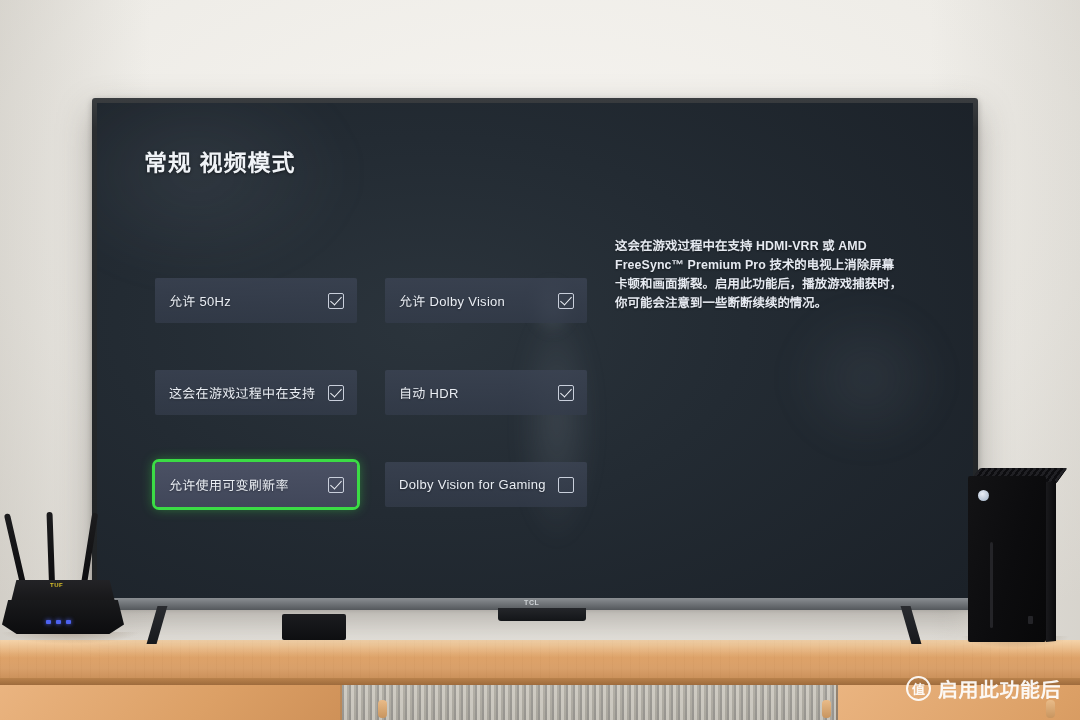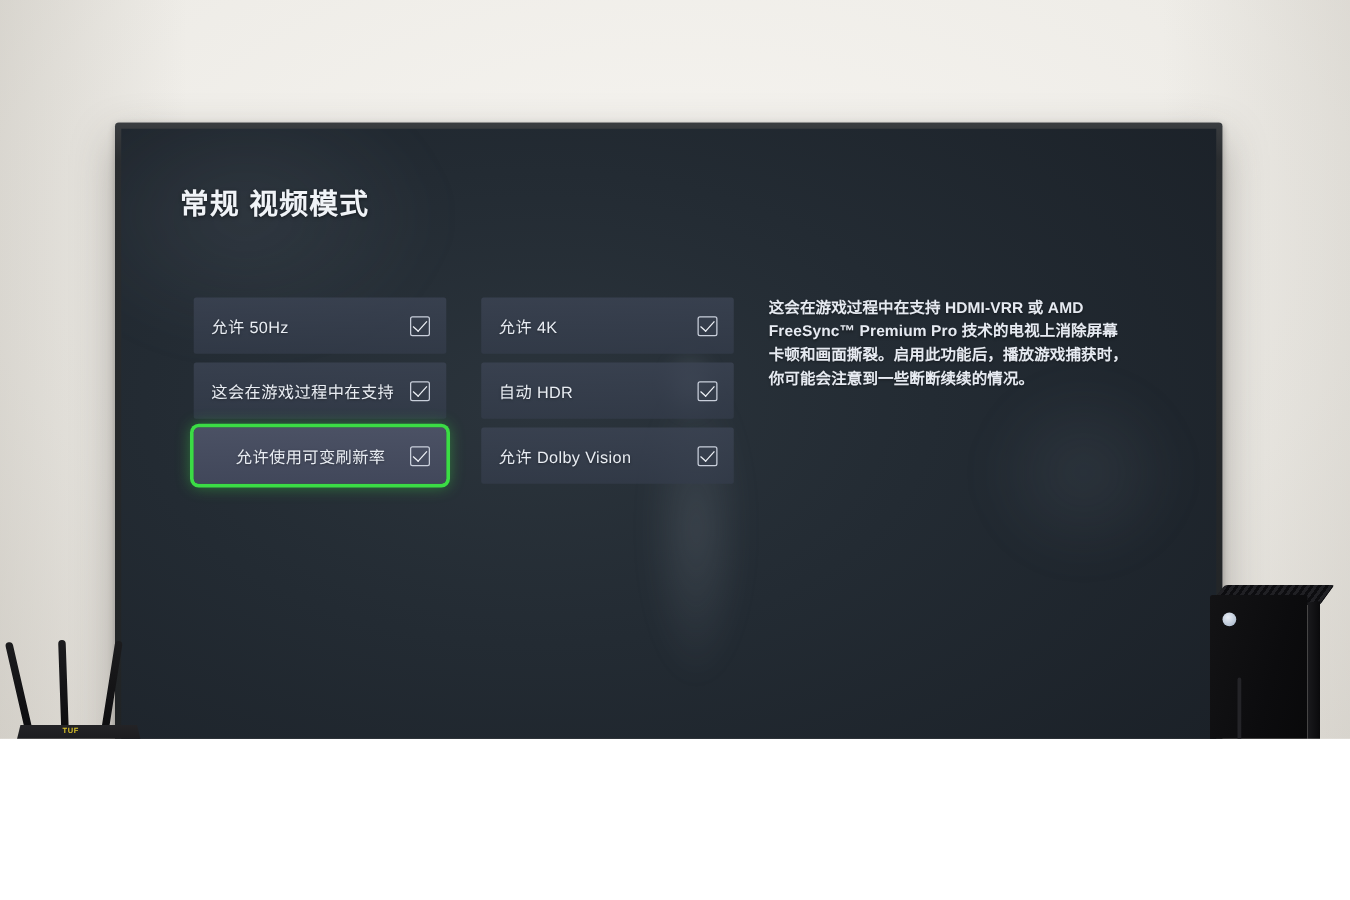--- a/index.html
+++ b/index.html
@@ -8,21 +8,21 @@
     width: 1080px;
     height: 720px;
     overflow: hidden;
     font-family: "Liberation Sans", "DejaVu Sans", sans-serif;
   }
 
   
   #scene {
     position: relative;
     width: 1080px;
-    height: 591px;
+    height: 720px;
     background: #f2f0ec;
     overflow: hidden;
   }
 
   
   .wall {
     position: absolute;
     left: 0; top: 0;
     width: 1080px; height: 648px;
     background:
@@ -166,26 +166,26 @@
   }
   .col { display: flex; flex-direction: column; gap: 7px; }
 
   .opt-row {
     position: relative;
     width: 202px; height: 45px;
     background: linear-gradient(to bottom, rgba(60,68,84,.80), rgba(52,60,75,.76));
     display: flex; align-items: center;
     padding: 0 13px 0 14px;
     border-radius: 2px;
+    margin-top: 40px;
   }
   .opt-row.selected {
     background: linear-gradient(to bottom, rgba(78,84,104,.92), rgba(68,74,94,.90));
     box-shadow: 0 0 0 3px #3bdc45, 0 0 12px 2px rgba(59,220,69,.45);
     border-radius: 4px;
-    text-align: center;
   }
   .opt-label {
     font-size: 13px;
     color: #e9edf3;
     letter-spacing: .3px;
     white-space: nowrap;
     flex: 1;
     font-weight: 500;
     text-shadow: 0 1px 2px rgba(0,0,0,.35);
   }
@@ -369,36 +369,36 @@
             <div class="opt-row selected">
               <span class="opt-label">允许使用可变刷新率</span>
               <span class="checkbox checked"></span>
             </div>
 
 
           </div>
 
           <div class="col">
 
+
+
             <div class="opt-row">
-              <span class="opt-label">允许 4K</span>
+              <span class="opt-label">允许 Dolby Vision</span>
               <span class="checkbox checked"></span>
             </div>
-
 
             <div class="opt-row">
               <span class="opt-label">自动 HDR</span>
               <span class="checkbox checked"></span>
             </div>
 
             <div class="opt-row">
-              <span class="opt-label">允许 Dolby Vision</span>
-              <span class="checkbox checked"></span>
-            </div>
-
+              <span class="opt-label">Dolby Vision for Gaming</span>
+              <span class="checkbox"></span>
+            </div>
 
           </div>
 
         </div>
 
         <div class="desc">这会在游戏过程中在支持 HDMI-VRR 或 AMD FreeSync™ Premium Pro 技术的电视上消除屏幕卡顿和画面撕裂。启用此功能后，播放游戏捕获时，你可能会注意到一些断断续续的情况。</div>
 
       </div>
     </div>
   </div>
@@ -429,16 +429,16 @@
     <div class="xbox-top"></div>
     <div class="xbox-body"></div>
     <div class="xbox-side"></div>
     <div class="xbox-logo"></div>
     <div class="xbox-slot"></div>
     <div class="xbox-port"></div>
   </div>
 
   <div class="watermark">
     <div class="wm-badge">值</div>
-    <div class="wm-text">视频模式</div>
+    <div class="wm-text">启用此功能后</div>
   </div>
 
 </div>
 
 </body></html>

